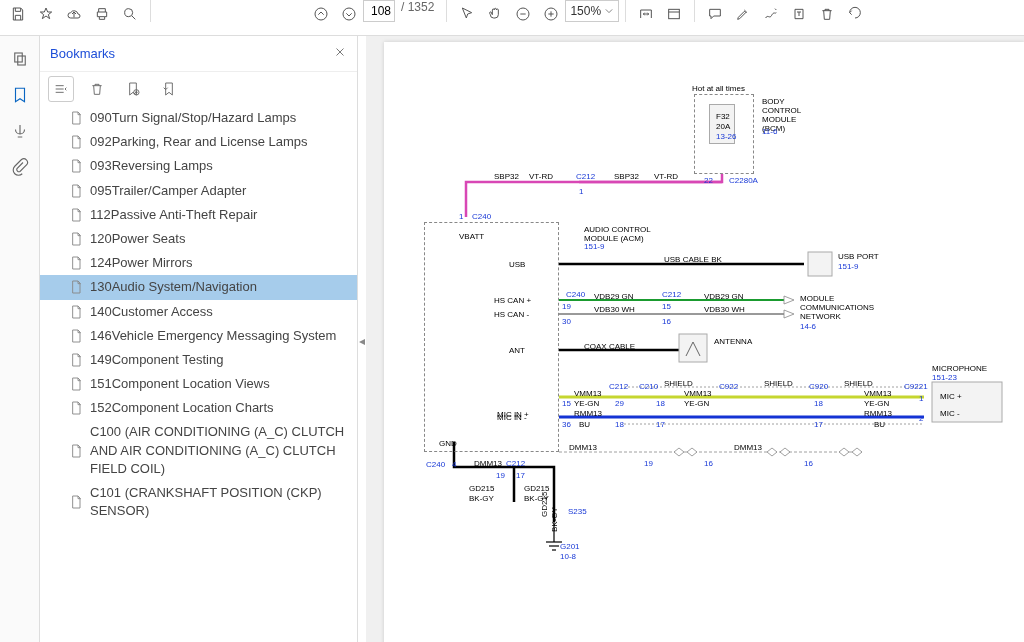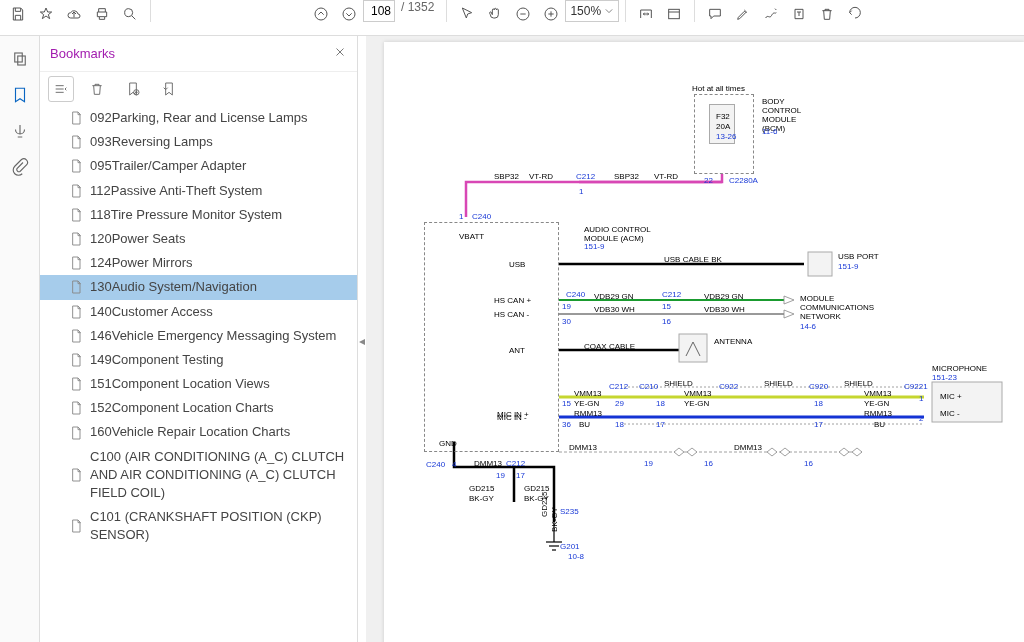--- a/index.html
+++ b/index.html
@@ -9,21 +9,21 @@
 .tb-btn { width: 28px; height: 28px; display: flex; align-items: center; justify-content: center; cursor: pointer; border-radius: 3px; color: #555; }
 .tb-btn svg { width: 16px; height: 16px; stroke: currentColor; fill: none; stroke-width: 1.5; }
 .page-input { width: 32px; height: 22px; text-align: right; border: 1px solid #ccc; font-size: 12px; padding: 0 3px; }
 .page-total { font-size: 12px; color: #666; margin: 0 6px; }
 .zoom-select { height: 22px; border: 1px solid #ccc; font-size: 12px; padding: 0 4px; min-width: 54px; display: flex; align-items: center; gap: 4px; }
 .side-rail { position: absolute; left: 0; top: 36px; width: 40px; bottom: 0; border-right: 1px solid #ddd; display: flex; flex-direction: column; align-items: center; padding-top: 8px; gap: 6px; background: #fafafa; }
 .rail-btn { width: 30px; height: 30px; display: flex; align-items: center; justify-content: center; cursor: pointer; border-radius: 3px; color: #666; }
 .rail-btn.active { color: #0a66c2; }
 .rail-btn svg { width: 18px; height: 18px; stroke: currentColor; fill: none; stroke-width: 1.5; }
 .bookmarks-panel { position: absolute; left: 40px; top: 36px; width: 318px; bottom: 0; border-right: 1px solid #ddd; display: flex; flex-direction: column; }
-.bm-header { height: 36px; display: flex; align-items: center; justify-content: space-between; padding: 0 10px; border-bottom: 1px solid #eee; font-size: 13px; color: #a21caf; }
+.bm-header { height: 36px; display: flex; align-items: center; justify-content: space-between; padding: 0 10px; border-bottom: 1px solid #eee; font-size: 13px; color: #1d4ed8; }
 .bm-header svg { width: 14px; height: 14px; stroke: #666; fill: none; stroke-width: 1.5; cursor: pointer; }
 .bm-tools { height: 34px; display: flex; align-items: center; padding: 0 8px; gap: 10px; color: #666; }
 .bm-tools .icn { width: 26px; height: 26px; display: flex; align-items: center; justify-content: center; cursor: pointer; }
 .bm-tools svg { width: 16px; height: 16px; stroke: currentColor; fill: none; stroke-width: 1.4; }
 .bm-scroll { flex: 1; overflow: auto; position: relative; }
 .bm-item { display: flex; align-items: center; gap: 6px; padding: 3px 8px 3px 28px; cursor: pointer; font-size: 13px; color: #444; line-height: 1.4; }
 .bm-item.selected { background: #a6cceb; }
 .bm-item .bm-ic { width: 16px; height: 16px; flex-shrink: 0; }
 .bm-item .bm-ic svg { width: 16px; height: 16px; stroke: #888; fill: none; stroke-width: 1.4; }
 .bm-scroll::-webkit-scrollbar { width: 12px; }
@@ -212,45 +212,45 @@
           <path d="M7 3h10v18l-5-4-5 4z"></path>
           <path d="M4 10l3 3 3-3"></path>
         </svg>
       </div>
   </div>
   <div class="bm-scroll" id="bm-list">
       <div class="bm-item">
         <span class="bm-ic"><svg viewBox="0 0 24 24">
             <path d="M7 3h8l3 3v15H7z M15 3v4h4"></path>
           </svg></span>
+        <span>090Turn Signal/Stop/Hazard Lamps</span>
+      </div>
+      <div class="bm-item">
+        <span class="bm-ic"><svg viewBox="0 0 24 24">
+            <path d="M7 3h8l3 3v15H7z M15 3v4h4"></path>
+          </svg></span>
         <span>092Parking, Rear and License Lamps</span>
       </div>
       <div class="bm-item">
         <span class="bm-ic"><svg viewBox="0 0 24 24">
             <path d="M7 3h8l3 3v15H7z M15 3v4h4"></path>
           </svg></span>
         <span>093Reversing Lamps</span>
       </div>
       <div class="bm-item">
         <span class="bm-ic"><svg viewBox="0 0 24 24">
             <path d="M7 3h8l3 3v15H7z M15 3v4h4"></path>
           </svg></span>
         <span>095Trailer/Camper Adapter</span>
       </div>
       <div class="bm-item">
         <span class="bm-ic"><svg viewBox="0 0 24 24">
             <path d="M7 3h8l3 3v15H7z M15 3v4h4"></path>
           </svg></span>
-        <span>112Passive Anti-Theft System</span>
-      </div>
-      <div class="bm-item">
-        <span class="bm-ic"><svg viewBox="0 0 24 24">
-            <path d="M7 3h8l3 3v15H7z M15 3v4h4"></path>
-          </svg></span>
-        <span>118Tire Pressure Monitor System</span>
+        <span>112Passive Anti-Theft Repair</span>
       </div>
       <div class="bm-item">
         <span class="bm-ic"><svg viewBox="0 0 24 24">
             <path d="M7 3h8l3 3v15H7z M15 3v4h4"></path>
           </svg></span>
         <span>120Power Seats</span>
       </div>
       <div class="bm-item">
         <span class="bm-ic"><svg viewBox="0 0 24 24">
             <path d="M7 3h8l3 3v15H7z M15 3v4h4"></path>
@@ -285,26 +285,20 @@
         <span class="bm-ic"><svg viewBox="0 0 24 24">
             <path d="M7 3h8l3 3v15H7z M15 3v4h4"></path>
           </svg></span>
         <span>151Component Location Views</span>
       </div>
       <div class="bm-item">
         <span class="bm-ic"><svg viewBox="0 0 24 24">
             <path d="M7 3h8l3 3v15H7z M15 3v4h4"></path>
           </svg></span>
         <span>152Component Location Charts</span>
-      </div>
-      <div class="bm-item">
-        <span class="bm-ic"><svg viewBox="0 0 24 24">
-            <path d="M7 3h8l3 3v15H7z M15 3v4h4"></path>
-          </svg></span>
-        <span>160Vehicle Repair Location Charts</span>
       </div>
       <div class="bm-item">
         <span class="bm-ic"><svg viewBox="0 0 24 24">
             <path d="M7 3h8l3 3v15H7z M15 3v4h4"></path>
           </svg></span>
         <span>C100 (AIR CONDITIONING (A_C) CLUTCH AND AIR CONDITIONING (A_C) CLUTCH FIELD COIL)</span>
       </div>
       <div class="bm-item">
         <span class="bm-ic"><svg viewBox="0 0 24 24">
             <path d="M7 3h8l3 3v15H7z M15 3v4h4"></path>
@@ -466,20 +460,20 @@
       <div class="dl" style="left:185px;top:401px">DMM13</div>
       <div class="db" style="left:260px;top:417px">19</div>
       <div class="db" style="left:320px;top:417px">16</div>
       <div class="dl" style="left:350px;top:401px">DMM13</div>
       <div class="db" style="left:420px;top:417px">16</div>
 
       <div class="dl" style="left:85px;top:442px">GD215</div>
       <div class="dl" style="left:85px;top:452px">BK-GY</div>
       <div class="dl" style="left:140px;top:442px">GD215</div>
       <div class="dl" style="left:140px;top:452px">BK-GY</div>
-      <div class="db" style="left:176px;top:465px">S235</div>
+      <div class="db" style="left:184px;top:465px">S235</div>
       <div class="dl" style="left:156px;top:475px;transform:rotate(-90deg);transform-origin:left top">GD215</div>
       <div class="dl" style="left:166px;top:490px;transform:rotate(-90deg);transform-origin:left top">BK-GY</div>
       <div class="db" style="left:176px;top:500px">G201</div>
-      <div class="db" style="left:184px;top:510px">10-8</div>
+      <div class="db" style="left:176px;top:510px">10-8</div>
     </div>
   </div>
 </div>
 
 </body></html>

